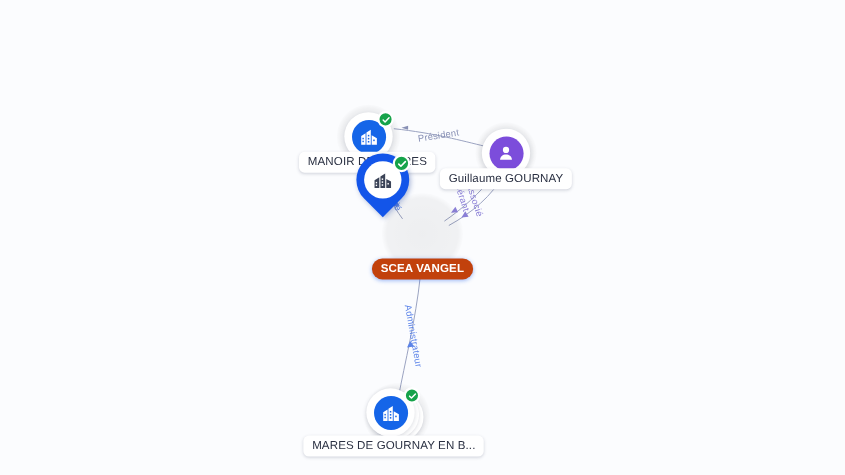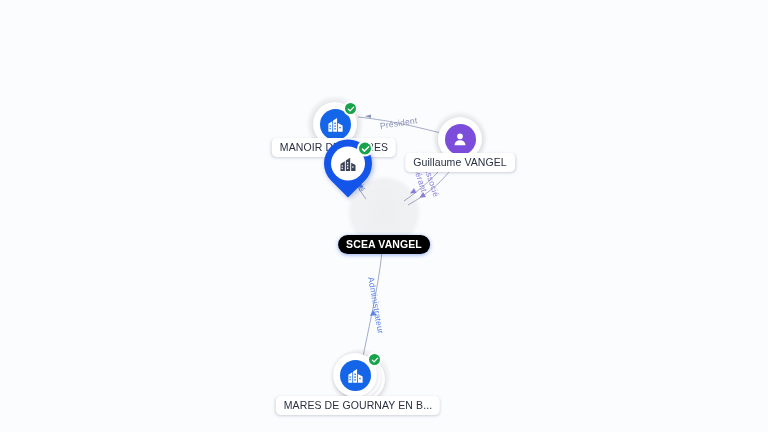--- a/index.html
+++ b/index.html
@@ -123,21 +123,21 @@
     white-space: nowrap;
     background: #ffffff;
     color: #2a3042;
     font-size: 10.5px;
     letter-spacing: 0.1px;
     padding: 3px 8px 4px 8px;
     border-radius: 5px;
     box-shadow: 0 1px 3px rgba(40,50,80,0.22);
   }
   .node-label.selected {
-    background: #000000;
+    background: #c2410c;
     color: #ffffff;
     border-radius: 12px;
     font-weight: bold;
     box-shadow: 0 1px 4px rgba(20,88,234,0.45);
   }
 
   
   .edge-label {
     position: absolute;
     white-space: nowrap;
@@ -221,21 +221,21 @@
     <div class="node-halo" style="width:56px;height:56px;"></div>
     <div class="circ-shell">
       <div class="circ-core person">
         <svg width="18" height="18" viewBox="0 0 24 24">
           <circle cx="12" cy="8.4" r="3.8" fill="#ffffff"></circle>
           <path fill="#ffffff" d="M4.8 20.4c0-4.2 3.3-6.6 7.2-6.6s7.2 2.4 7.2 6.6H4.8z"></path>
         </svg>
       </div>
     </div>
   </div>
-  <div class="node-label" style="left:460px; top:153px;">Guillaume VANGEL</div>
+  <div class="node-label" style="left:460px; top:153px;">Guillaume GOURNAY</div>
 
   <div class="node" style="left:384px; top:212px;">
     <div class="node-halo" style="width:74px;height:74px;"></div>
     <div class="pin-wrap" style="transform: translate(-50%,-50%); position:relative; left:0; top:0; margin:-29px 0 0 -24px;">
       <div class="pin-body"></div>
       <div class="pin-inner">
         <svg width="20" height="20" viewBox="0 0 24 24">
           <path fill="#3b4357" d="M3 21V12.5l5.2-3.3V21H3zm6.4 0V8.4l5.2-3.3V21H9.4zm6.4 0V11.2L21 13.9V21h-5.2z"></path>
           <rect x="4.3" y="14.2" width="1.5" height="1.6" fill="#ffffff"></rect>
           <rect x="4.3" y="17.2" width="1.5" height="1.6" fill="#ffffff"></rect>

